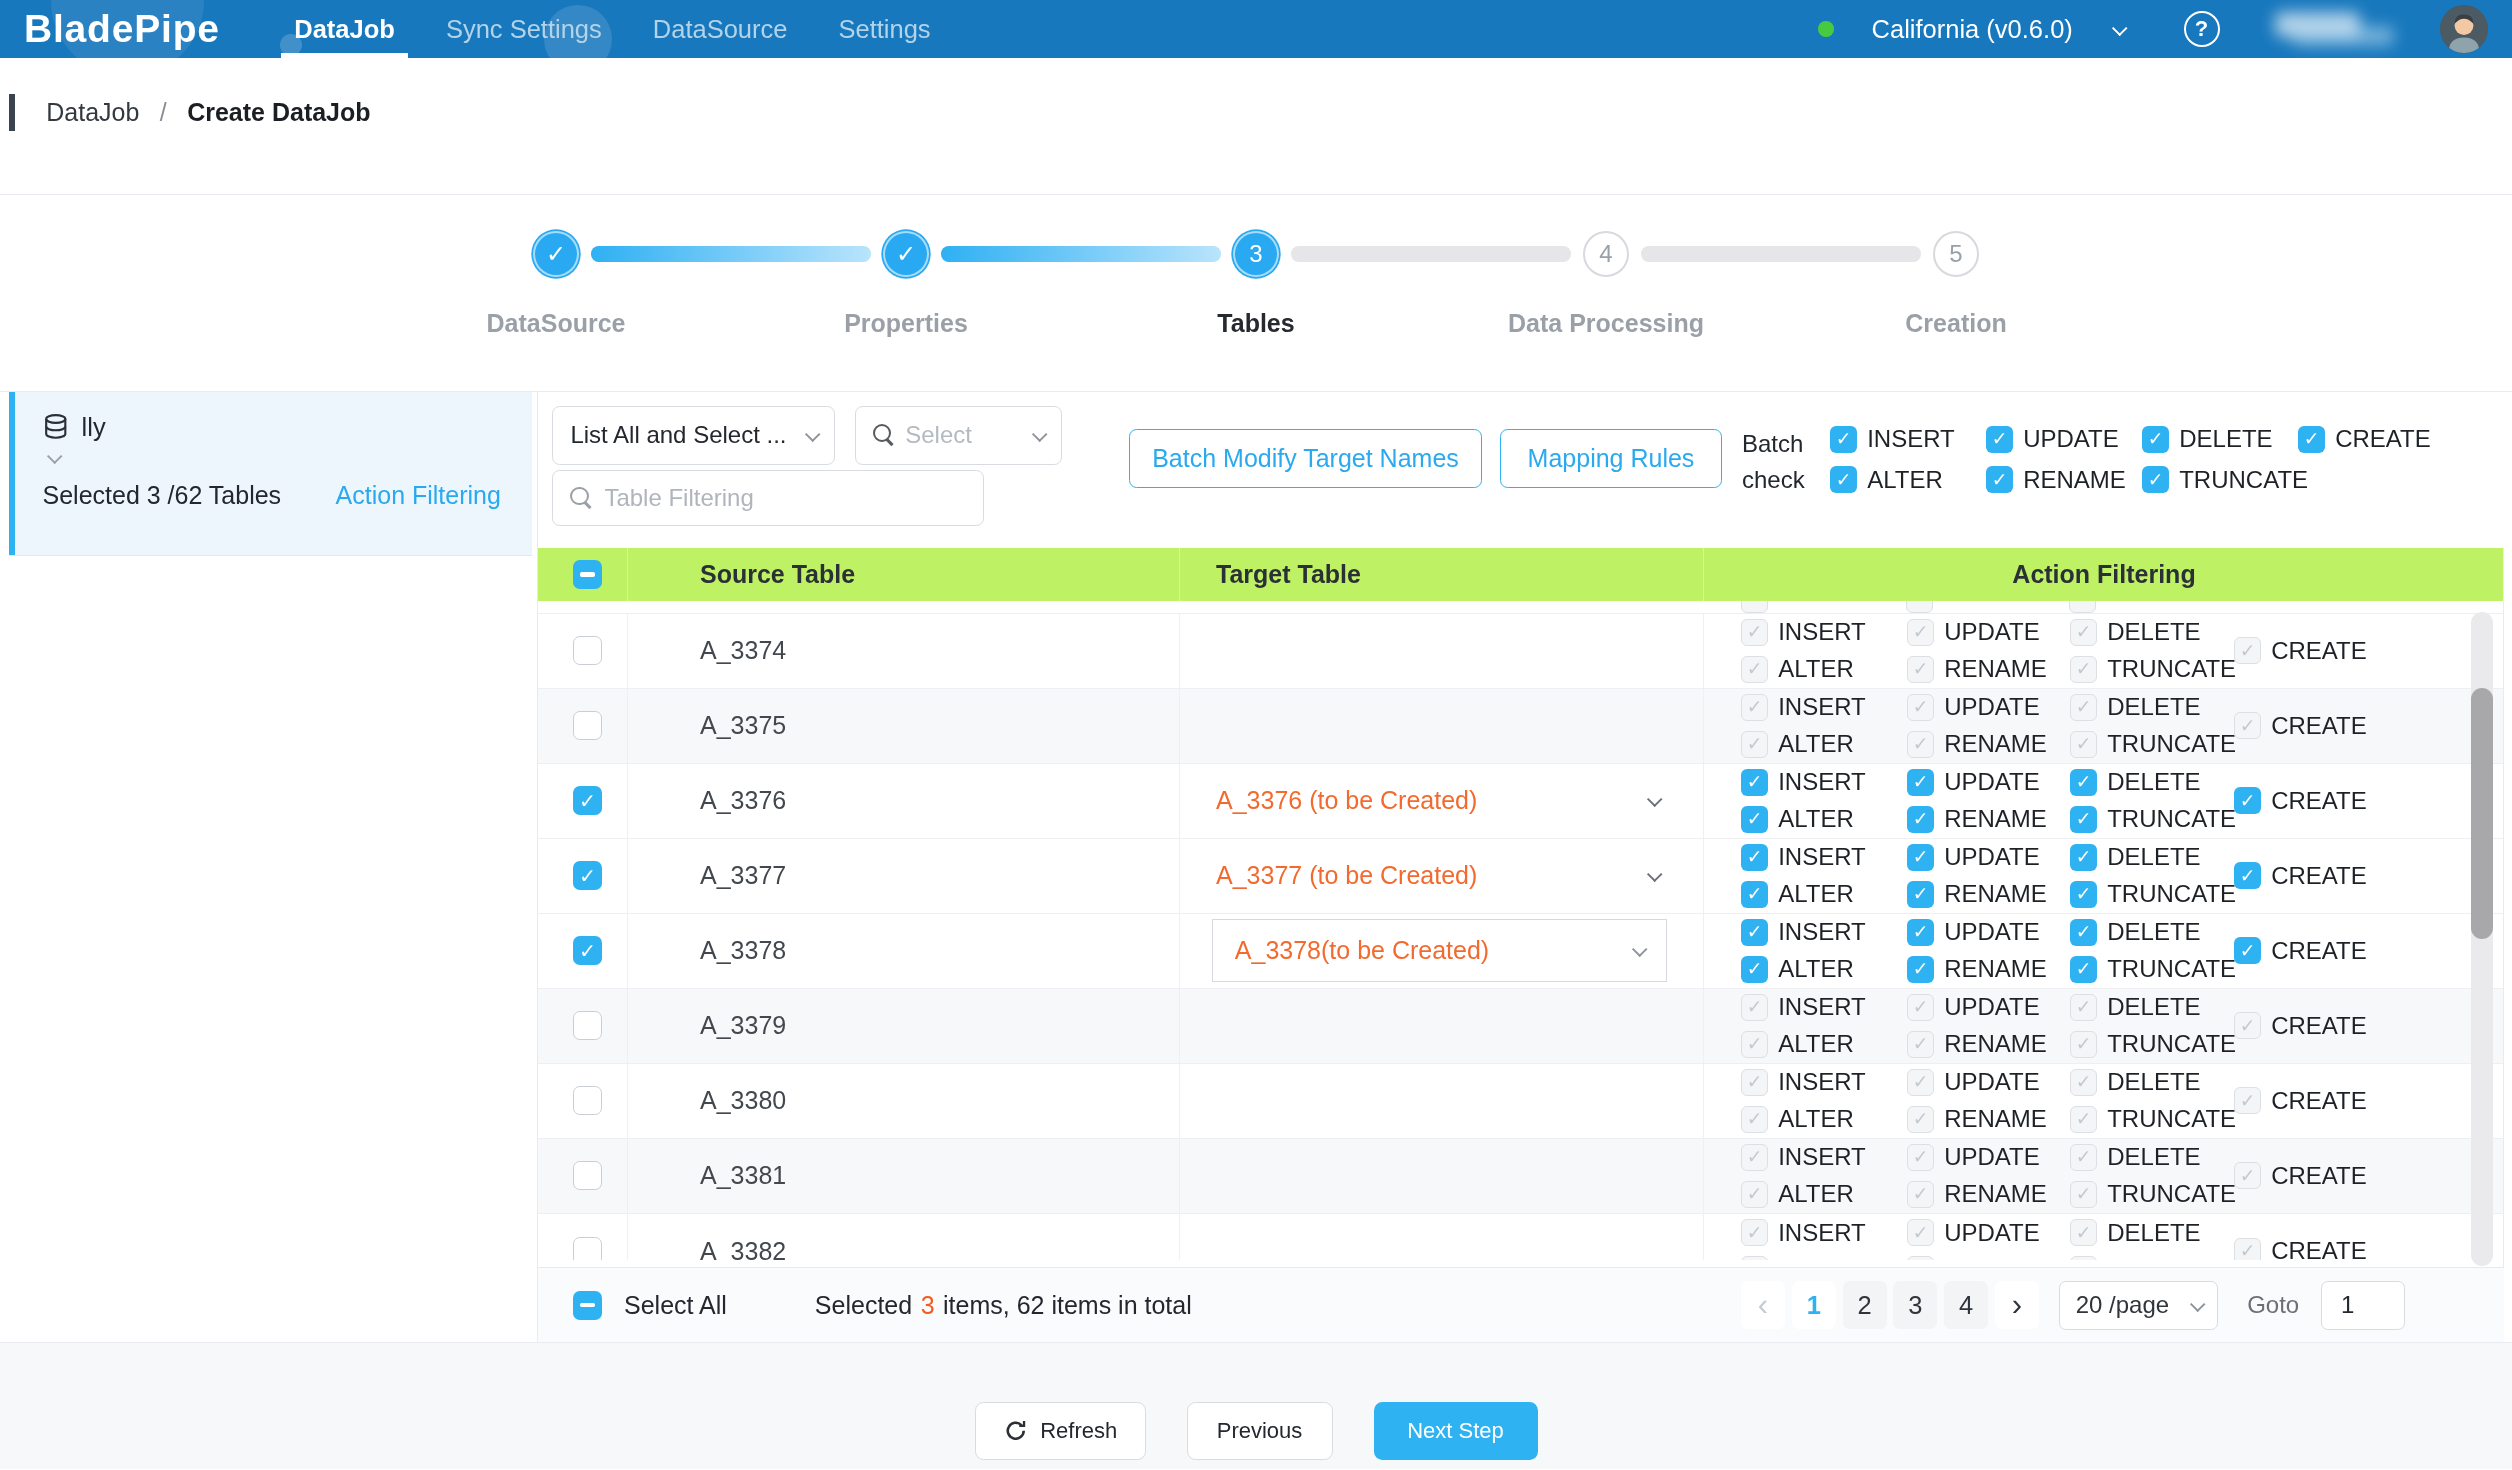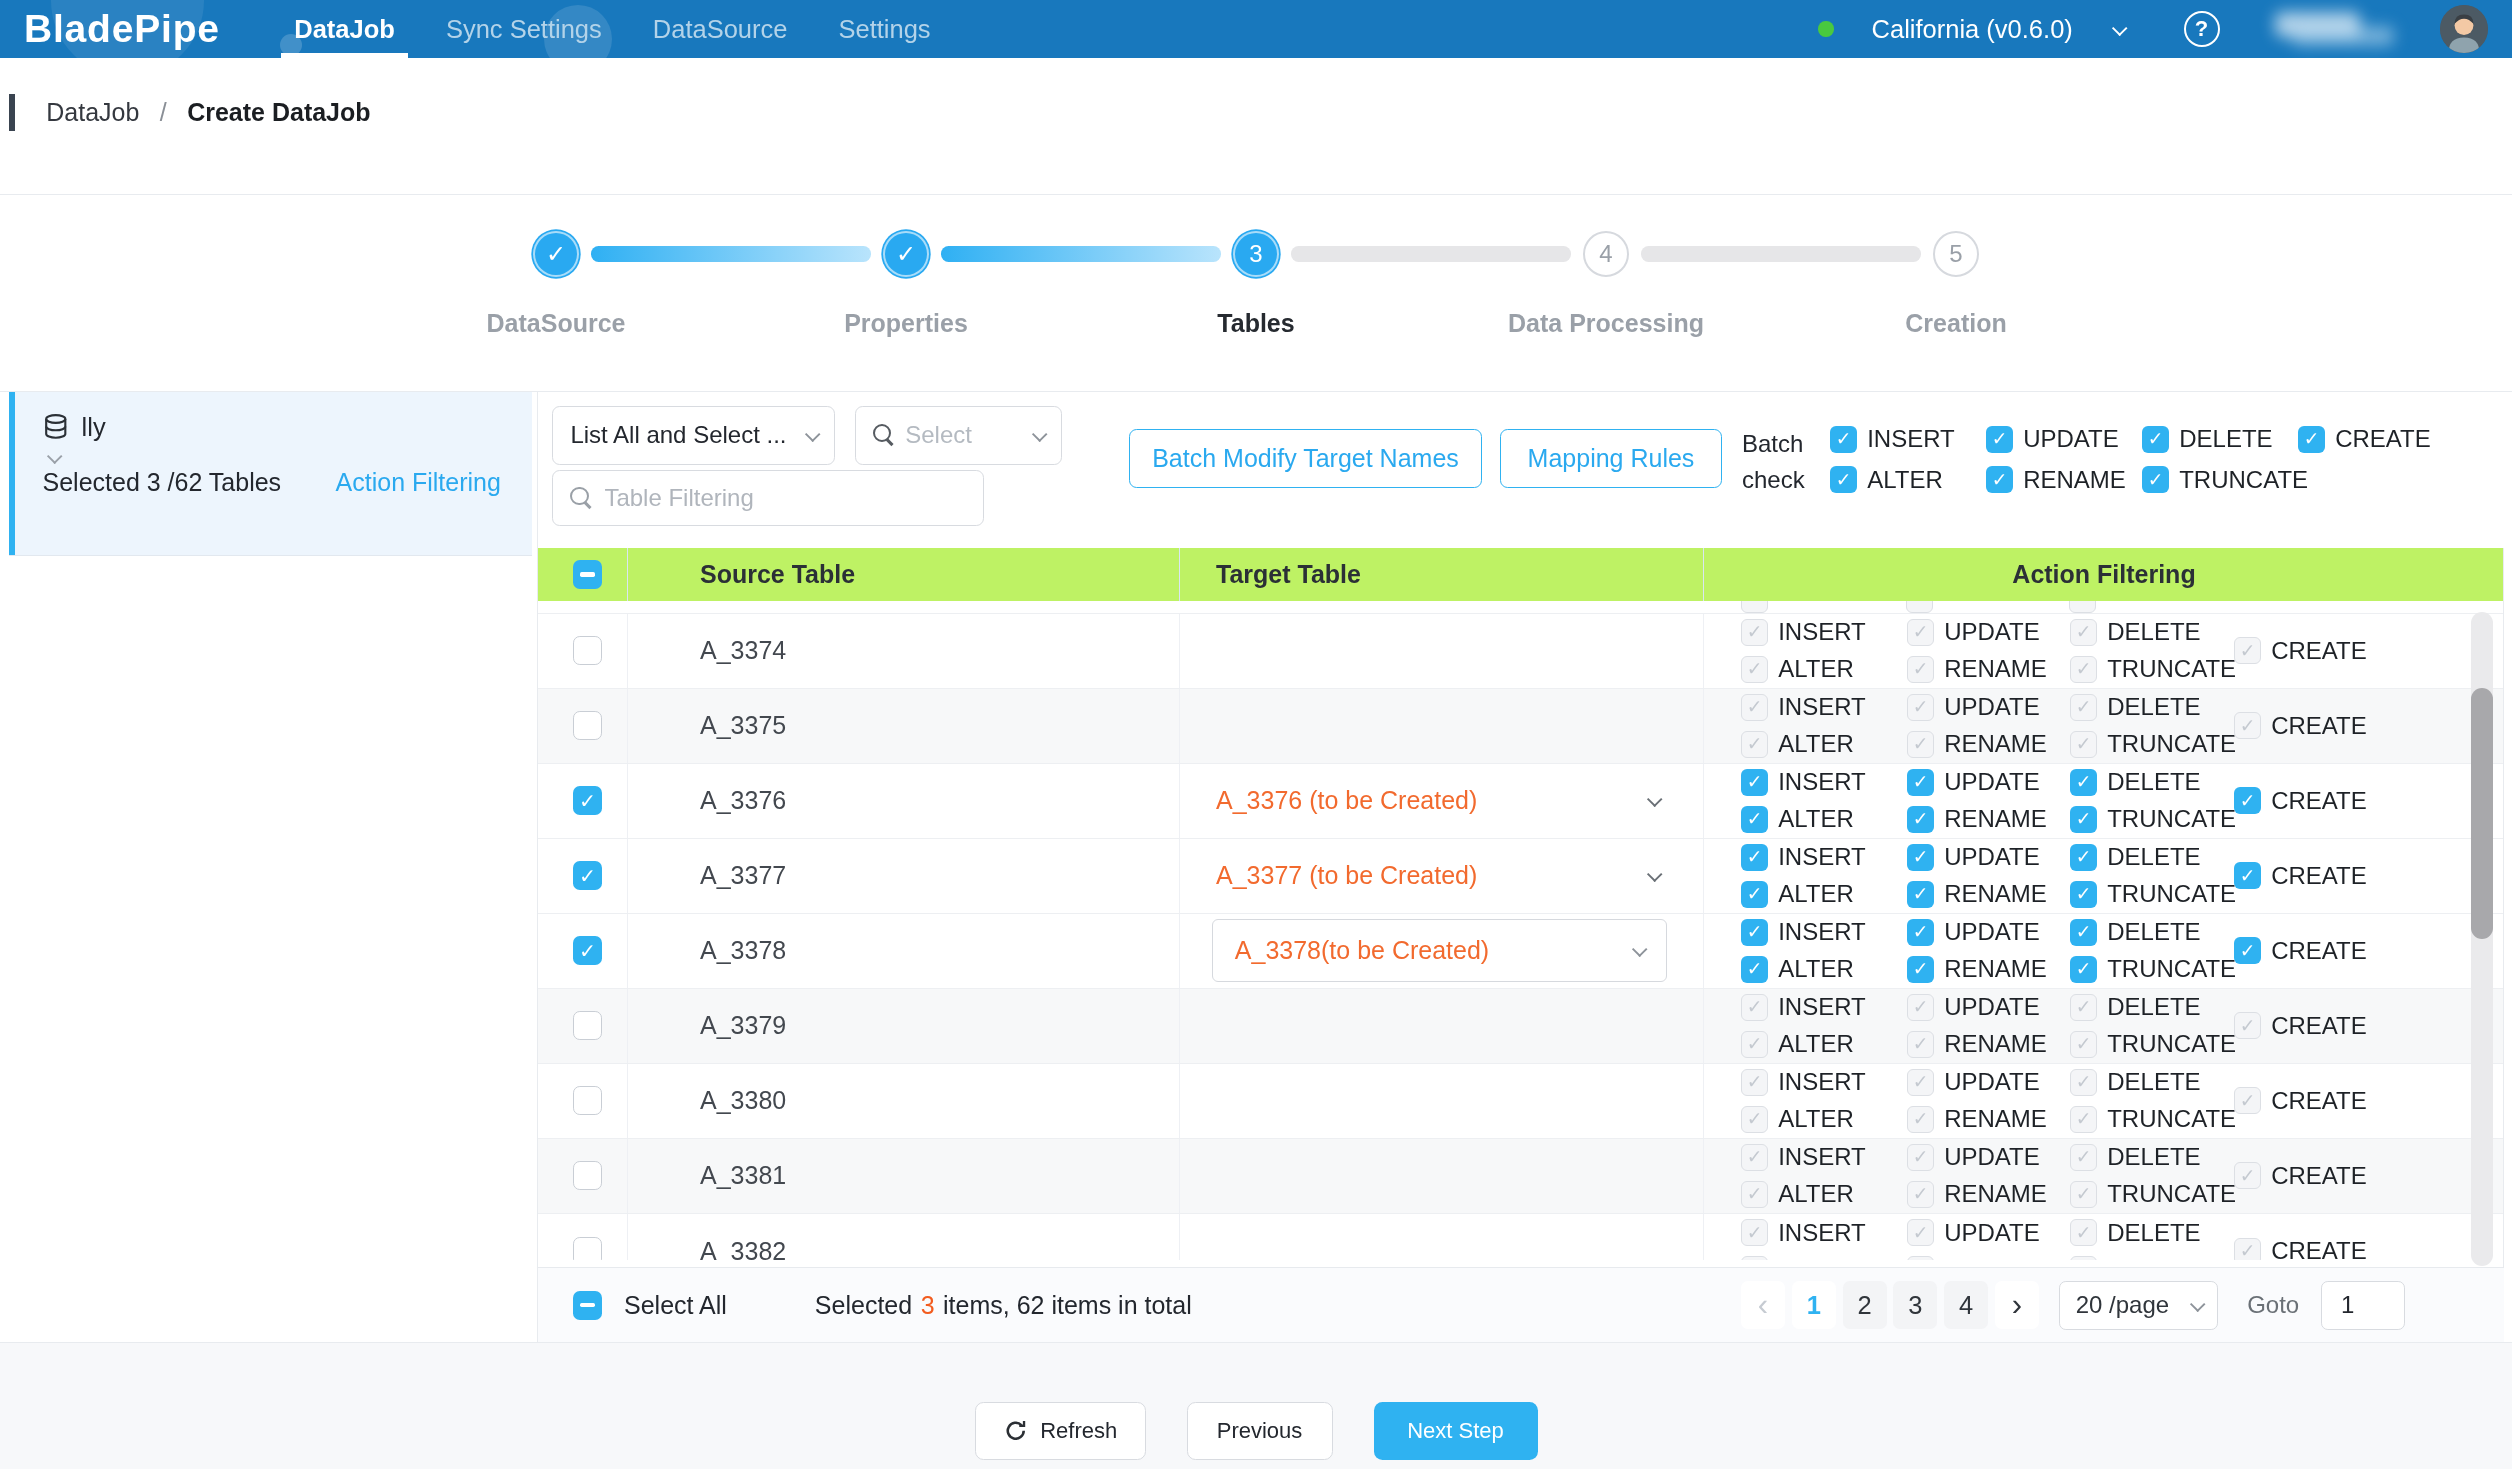--- a/index.html
+++ b/index.html
@@ -59,21 +59,21 @@
   .conn.pending { background: #e6e6e8; }
 
   
   .content { display: flex; height: 950px; }
   .left-panel { position: relative; width: 538px; flex: none; border-right: 1.7px solid #e8ebef; }
   .side-card { position: absolute; left: 8.5px; right: 5.1px; top: 0; height: 164px; background: #edf5fd; border-bottom: 1.7px solid #e2e8ef; padding: 17px 31px 0 34px; }
   .side-card::before { content: ""; position: absolute; left: 0; top: 0; bottom: 0; width: 6.8px; background: #2fb2f1; }
   .db-row { display: flex; align-items: center; gap: 13.6px; height: 37px; font-size: 25.5px; color: #23272e; }
   .db-icon { width: 25.5px; height: 29px; flex: none; }
   .side-chev-row { height: 22px; display: flex; align-items: center; padding-left: 5.1px; color: #9aa0a8; }
-  .summary-row { display: flex; align-items: flex-start; justify-content: space-between; height: 42px; gap: 16px; }
+  .summary-row { display: flex; align-items: flex-end; justify-content: space-between; height: 42px; gap: 16px; }
   .summary-text { font-size: 25px; color: #23272e; }
   .side-link { font-size: 25px; color: #2aa9ef; cursor: pointer; }
 
   .main { position: relative; flex: 1; }
 
   
   .sel-box { position: absolute; background: #fff; border: 1.7px solid #d8dbe0; border-radius: 7.6px; display: flex; align-items: center; font-size: 24px; color: #23272e; padding: 0 17px; }
   .sel-list { left: 14.4px; top: 13.6px; width: 283px; height: 59px; justify-content: space-between; }
   .sel-col { left: 304px; top: 13.6px; width: 207px; height: 59px; gap: 10.2px; margin-left: 13px; }
   .sel-col .ph { color: #b4bac1; flex: 1; }
@@ -120,21 +120,21 @@
   .tbody { position: relative; height: 659px; overflow: hidden; background: #fff; }
   .row { position: relative; height: 75px; border-bottom: 1.7px solid #edeff2; background: #fff; }
   .row.stripe { background: #f7f8f9; }
   .row.partial-top { height: 12.7px; overflow: hidden; }
   .row.clipped { height: 48px; overflow: hidden; border-bottom: none; }
   .row.clipped .cell { height: 75px; }
   .sliver { position: absolute; width: 27px; height: 22px; top: -10.2px; border-radius: 6px; background: #f4f5f7; border: 1.7px solid #dcdfe4; }
   .src-name { font-size: 25px; color: #43484f; }
   .tgt-text { font-size: 25px; color: #f26a2e; }
   .tgt-chev { position: absolute; right: 44px; color: #6a7076; }
-  .tgt-select { margin-left: -4.2px; width: 455px; height: 63px; background: #fff; border: 1.7px solid #d6d9de; border-radius: 6px; display: flex; align-items: center; justify-content: space-between; padding: 0 22px; }
+  .tgt-select { margin-left: -4.2px; width: 455px; height: 63px; background: #fff; border: 1.7px solid #d6d9de; border-radius: 0; display: flex; align-items: center; justify-content: space-between; padding: 0 22px; }
   .act-cols { display: flex; align-items: center; }
   .act-col { display: flex; flex-direction: column; gap: 5.1px; }
   .act-col:nth-child(1) { width: 166px; }
   .act-col:nth-child(2) { width: 163px; }
   .act-col:nth-child(3) { width: 164px; }
   .scroll-track { position: absolute; left: 1933px; top: 64px; width: 22px; height: 654px; border-radius: 11px; background: #eaeaec; }
   .scroll-thumb { position: absolute; left: 0; top: 76px; width: 22px; height: 251px; border-radius: 11px; background: #a8a8ab; }
 
   
   .footer-bar { position: absolute; left: 0; top: 875px; width: 1966px; height: 75px; background: #fafbfd; border-top: 1.7px solid #e7eaee; display: flex; align-items: center; }

